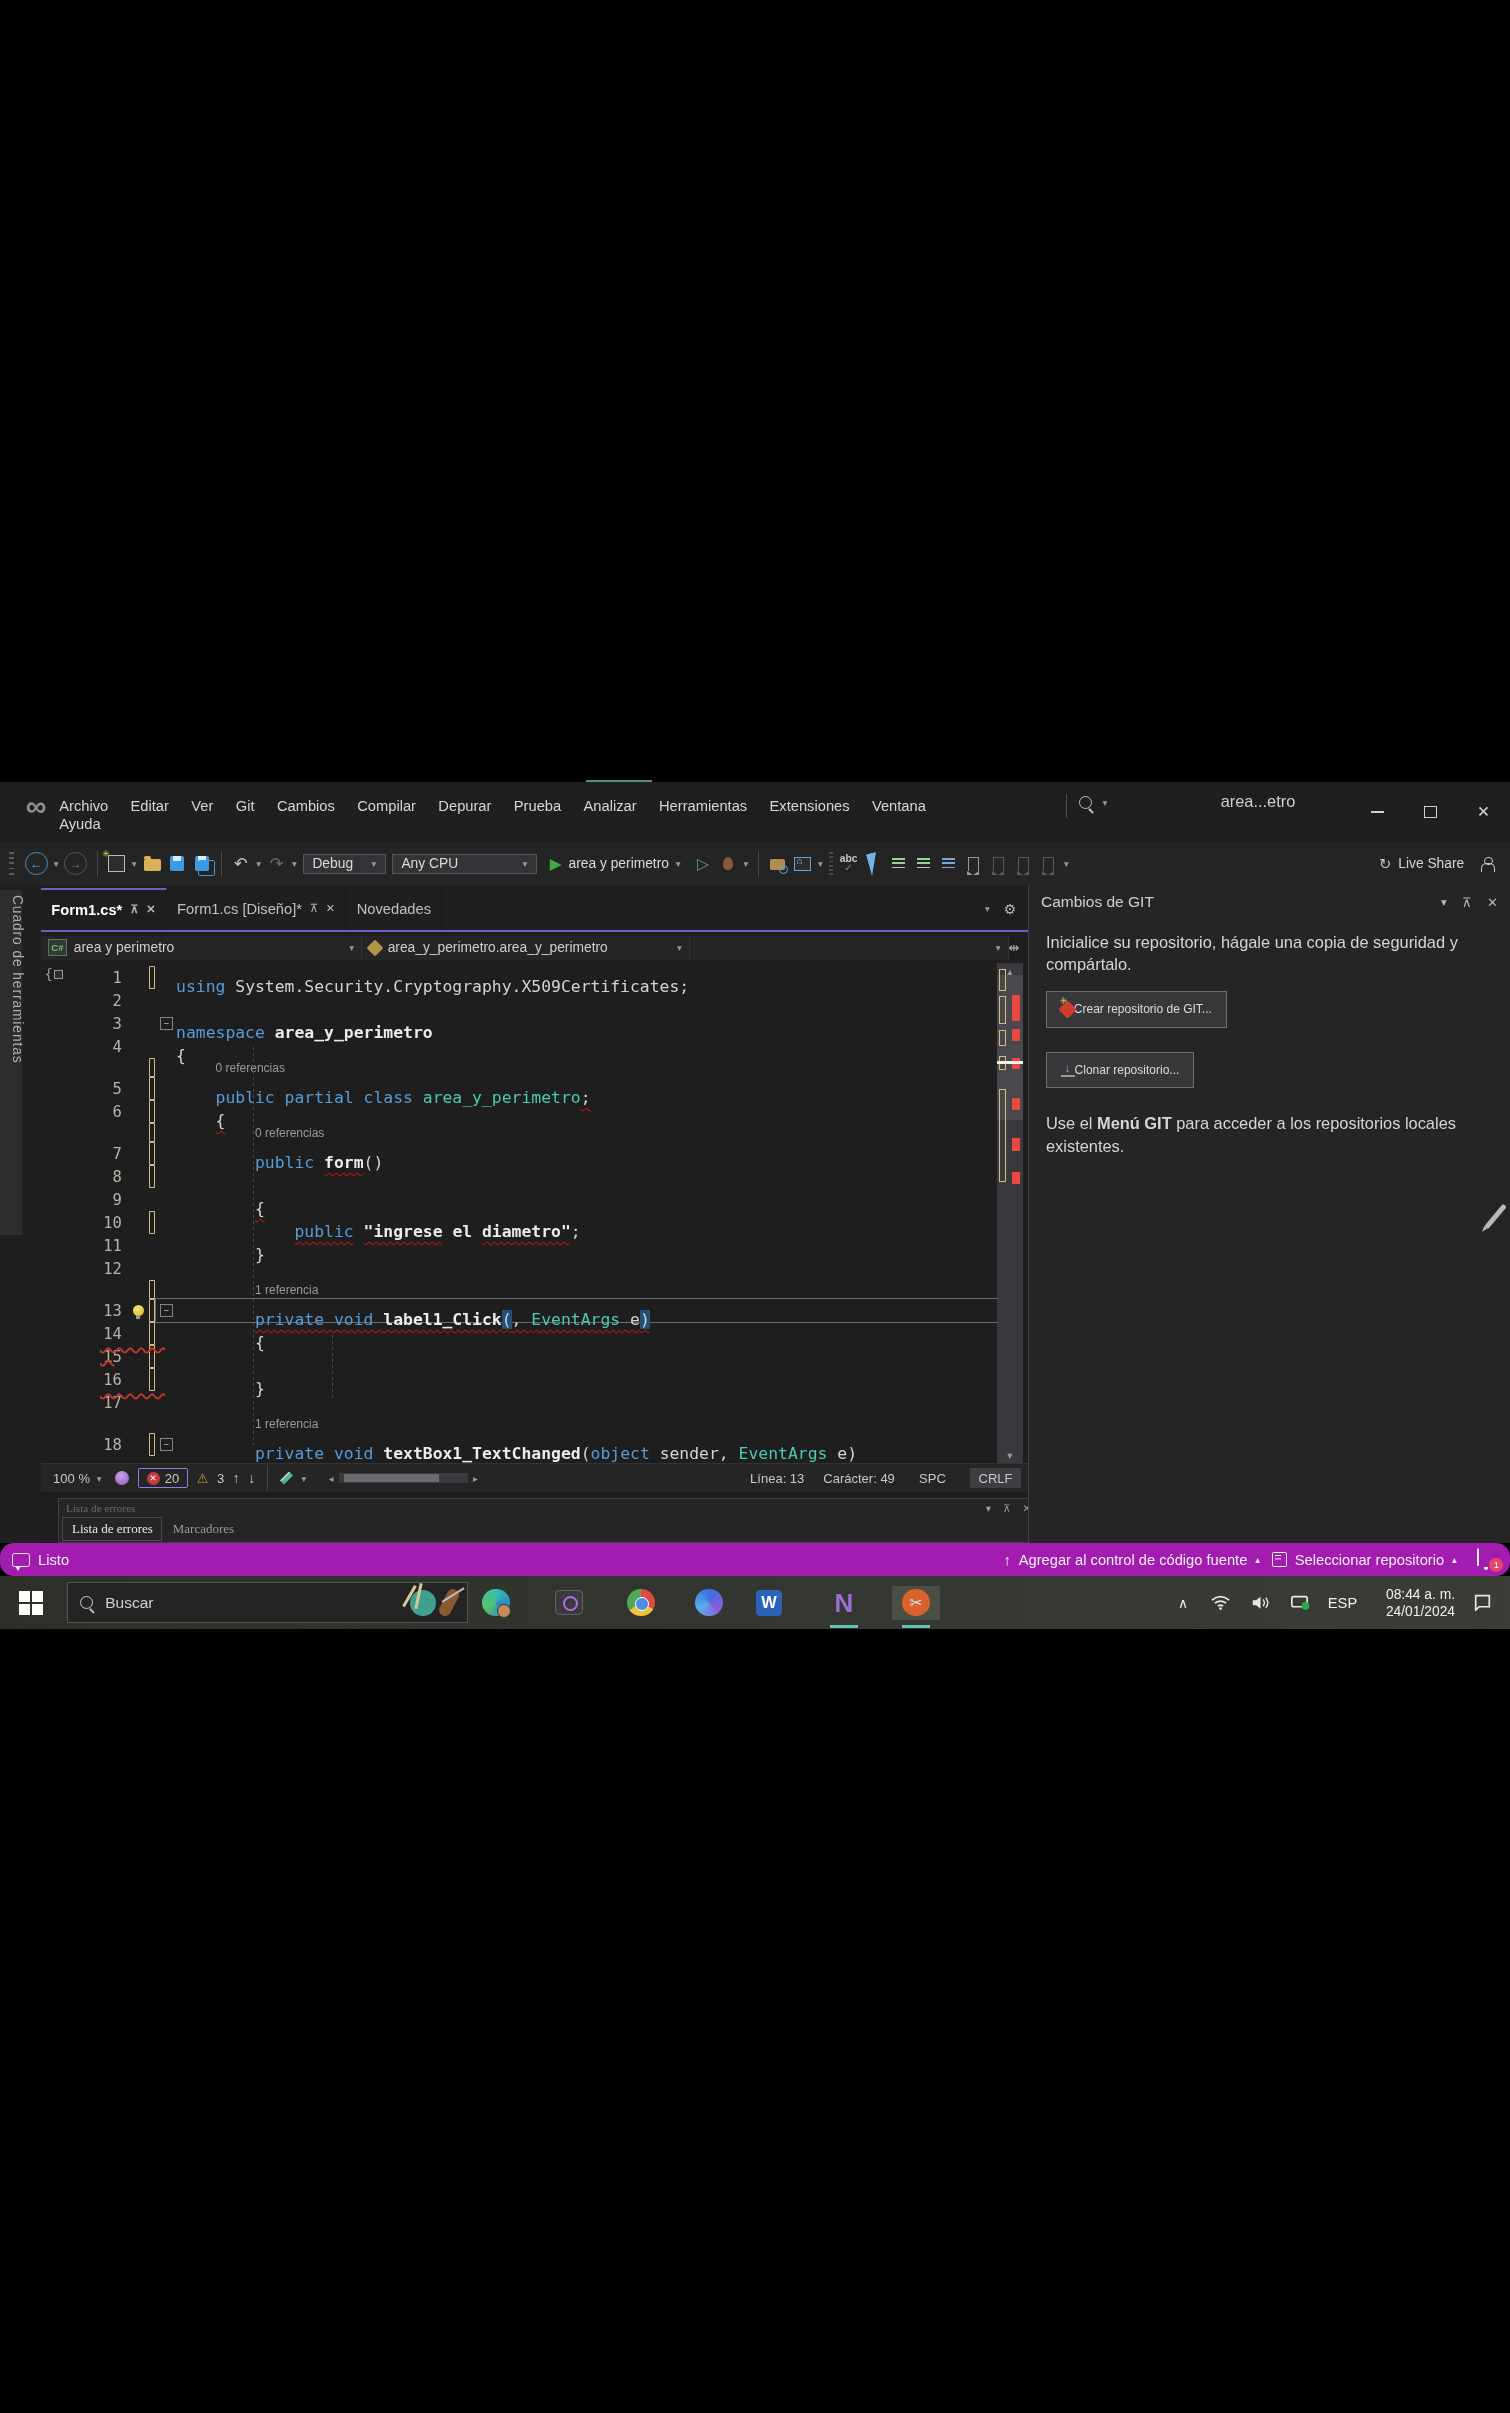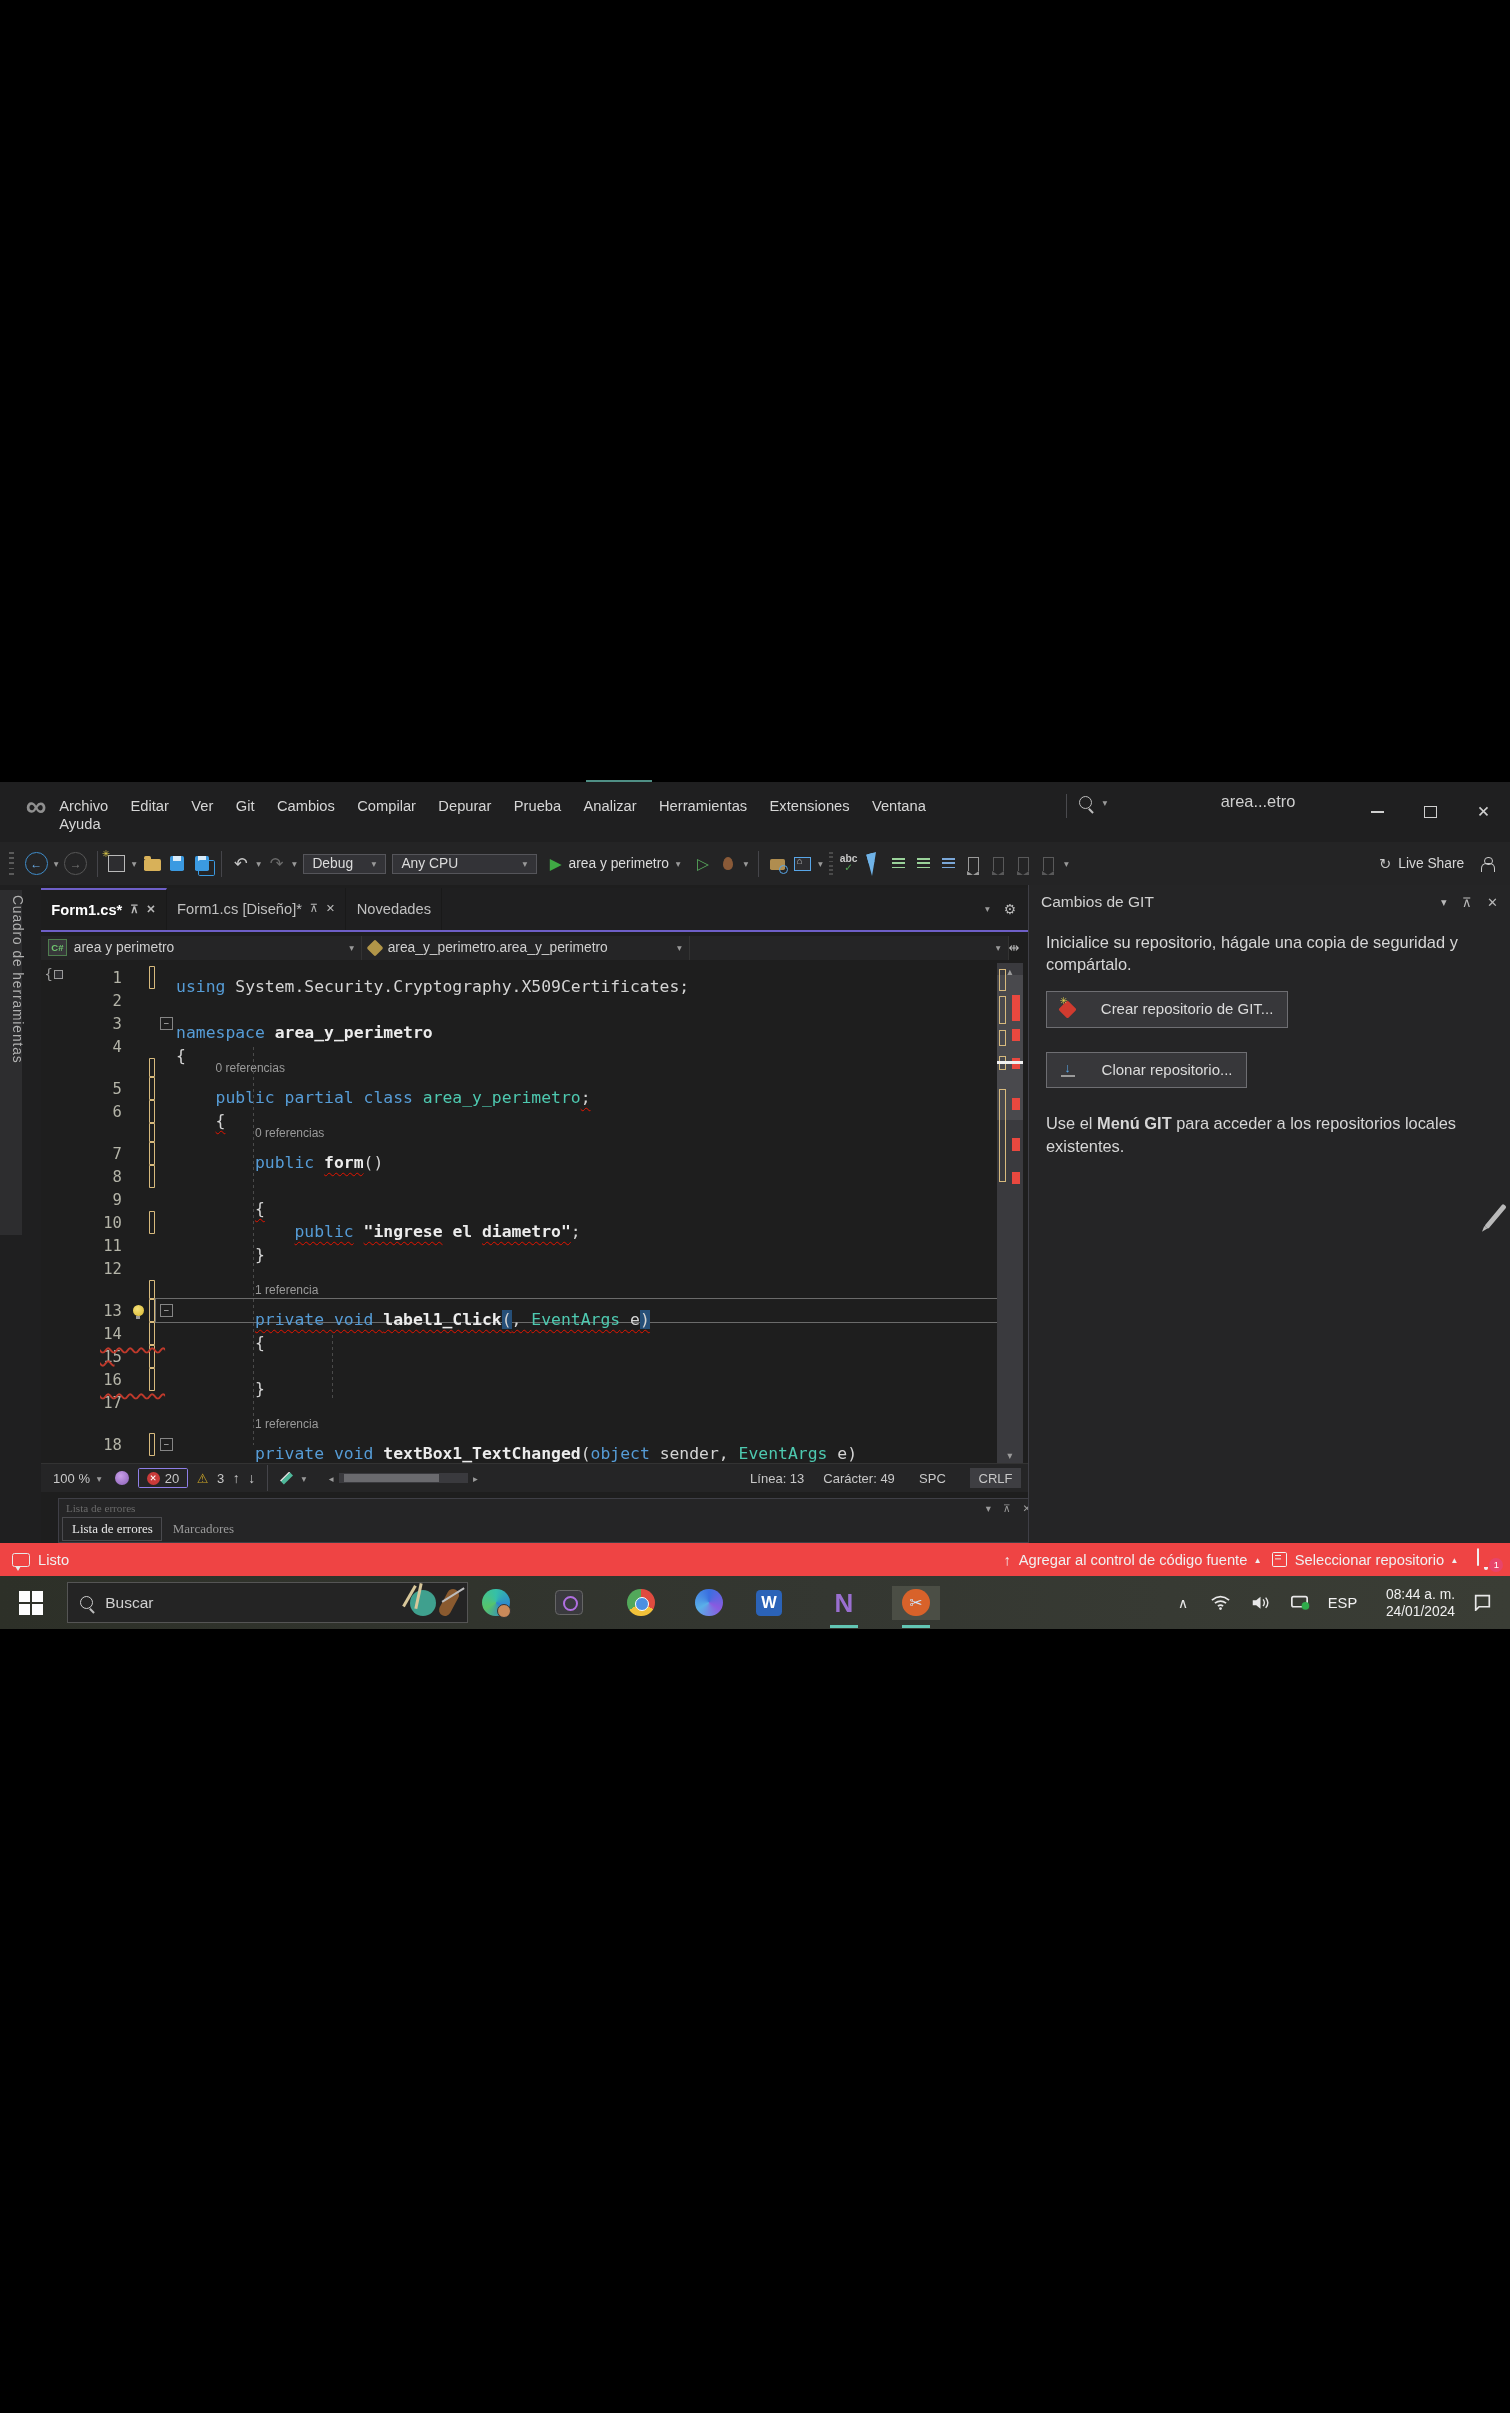--- a/index.html
+++ b/index.html
@@ -146,30 +146,30 @@
   .phead-icons{margin-left:auto;display:flex;gap:12px;color:#9a9a9a;font-size:10.3px;}
   .ptabs{display:flex;align-items:center;height:26px;padding-left:3.4px;gap:1.7px;}
   .ptab{font-size:13px;color:#9a9a9a;padding:2.6px 8.6px;}
   .ptab.active{color:#e8e8e8;background:#252526;border:0.9px solid #4a4a4e;}
   
   .gitpanel{position:absolute;left:1028px;top:0;width:482px;height:658px;background:#252526;border-left:0.9px solid #3f3f46;box-sizing:border-box;}
   .git-head{display:flex;align-items:center;height:34px;padding:0 12px;color:#d0d0d0;font-size:15.5px;}
   .git-head .hicons{margin-left:auto;display:flex;gap:15.5px;color:#b9b9b9;font-size:11.2px;align-items:center;}
   .git-body{padding:12px 28px 0 17px;color:#d6d6d6;font-size:16.4px;line-height:22.4px;position:relative;}
   .git-p{margin:0 0 15.5px 0;max-width:431px;}
-  .git-btn{display:flex;align-items:center;gap:27px;background:#37373a;border:0.9px solid #6e6e72;color:#dcdcdc;font-size:15px;padding:6px 13.8px;margin:0 0 24px 0;width:fit-content;}
+  .git-btn{display:flex;align-items:center;gap:0;background:#37373a;border:0.9px solid #6e6e72;color:#dcdcdc;font-size:12px;padding:6px 13.8px;margin:0 0 24px 0;width:fit-content;}
   .git-create-ico{width:13px;height:13px;background:#d03b2f;transform:rotate(45deg);border-radius:1.7px;position:relative;}
   .git-create-ico::before{content:"✳";position:absolute;left:-6px;top:-7.8px;transform:rotate(-45deg);color:#e8d44d;font-size:9.5px;}
   .git-clone-ico{width:13.8px;height:12px;position:relative;border-bottom:2.6px solid #9a9a9a;}
   .git-clone-ico::before{content:"↓";position:absolute;left:3.4px;top:-6px;color:#58a6e8;font-size:13px;font-weight:bold;}
   .git-link{color:#4da3e0;}
   .pencil-ico{position:absolute;right:12px;top:283px;width:5.2px;height:29px;background:#b9b9b9;transform:rotate(40deg);border-radius:1.7px;}
   .pencil-ico::after{content:"";position:absolute;left:0;bottom:-6px;border-left:2.6px solid transparent;border-right:2.6px solid transparent;border-top:6px solid #b9b9b9;}
   
-  .statusbar{position:absolute;left:0;top:1543px;width:1510px;height:33px;background:#ef4444;display:flex;align-items:center;color:#f0f0f0;font-size:14.7px;padding:0 12px;box-sizing:border-box;}
+  .statusbar{position:absolute;left:0;top:1543px;width:1510px;height:33px;background:#a21caf;display:flex;align-items:center;color:#f0f0f0;font-size:14.7px;padding:0 12px;box-sizing:border-box;border-radius:14px;}
   .bubble-ico{width:15.5px;height:12px;border:1.7px solid #e8e8e8;border-radius:2.6px;position:relative;margin-right:8.6px;}
   .bubble-ico::after{content:"";position:absolute;left:1.7px;bottom:-5.2px;border-left:3.4px solid transparent;border-right:3.4px solid transparent;border-top:5.2px solid #e8e8e8;}
   .sb-right{margin-left:auto;display:flex;align-items:center;gap:12px;}
   .sb-item{display:flex;align-items:center;gap:7.8px;}
   .repo-ico{width:13px;height:13px;border:1.7px solid #f0f0f0;border-radius:1.7px;position:relative;}
   .repo-ico::before{content:"";position:absolute;left:1.7px;top:1.7px;width:6px;height:1.7px;background:#f0f0f0;box-shadow:0 3.4px 0 #f0f0f0;}
   .bell-wrap{position:relative;width:20.7px;height:20.7px;margin-left:8.6px;}
   .bell{width:13.8px;height:12px;border:1.7px solid #f0f0f0;border-radius:6.9px 6.9px 0 0;border-bottom:1.7px solid #f0f0f0;margin-top:3.4px;}
   .bell::after{content:"";position:absolute;left:6.9px;bottom:0px;width:3.4px;height:2.6px;border-radius:0 0 2.6px 2.6px;background:#f0f0f0;}
   .badge{position:absolute;right:-5.2px;bottom:-1.7px;width:13.8px;height:13.8px;border-radius:50%;background:#e8446a;color:#fff;font-size:9.5px;display:flex;align-items:center;justify-content:center;}

